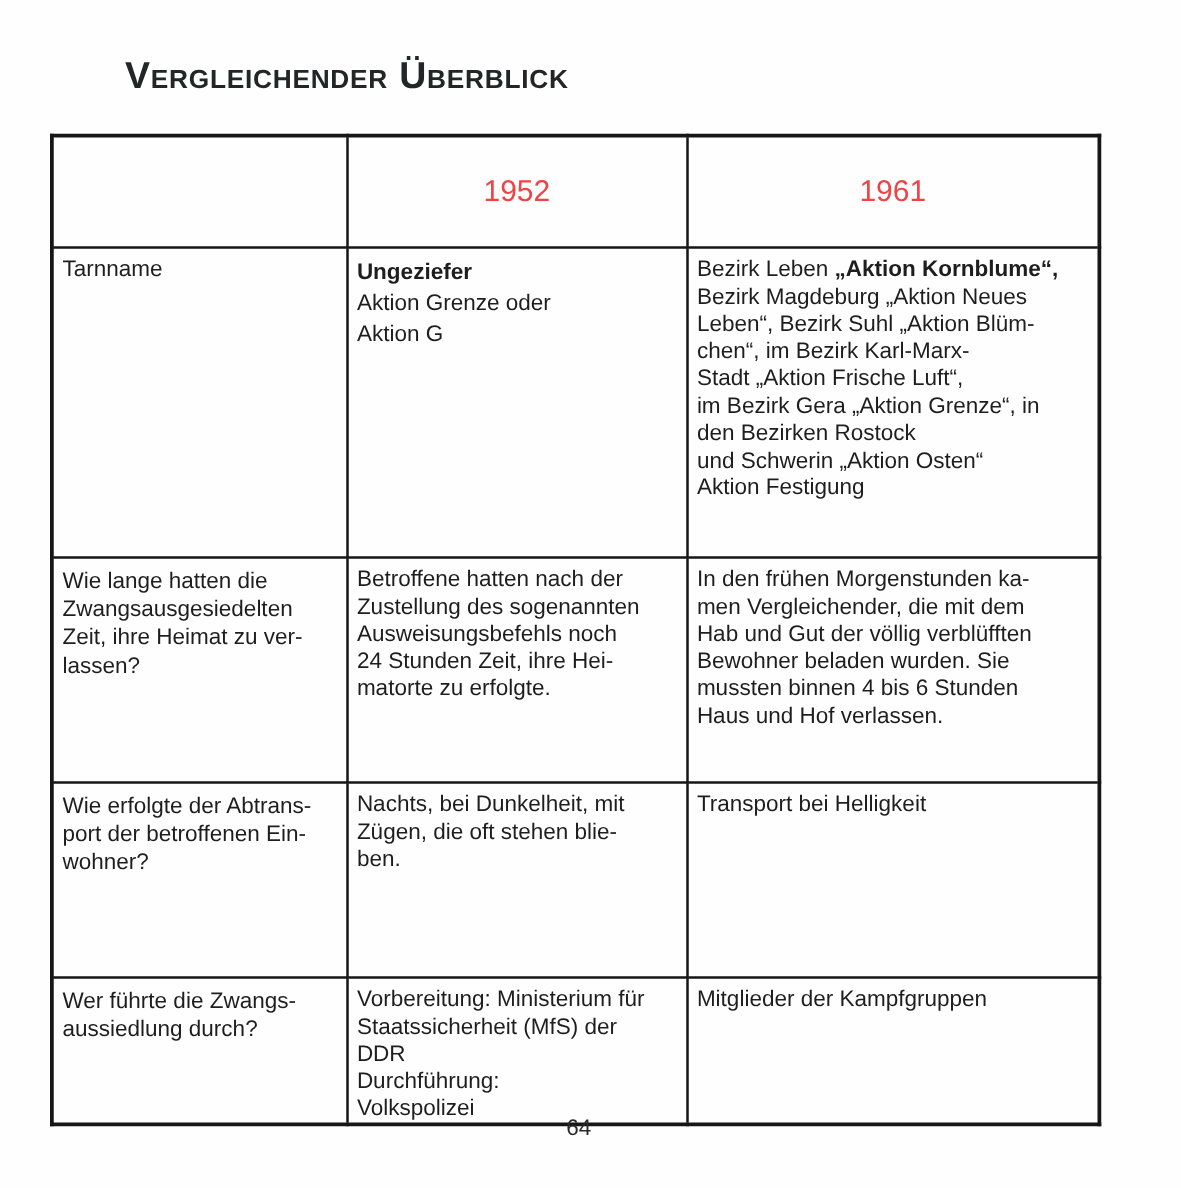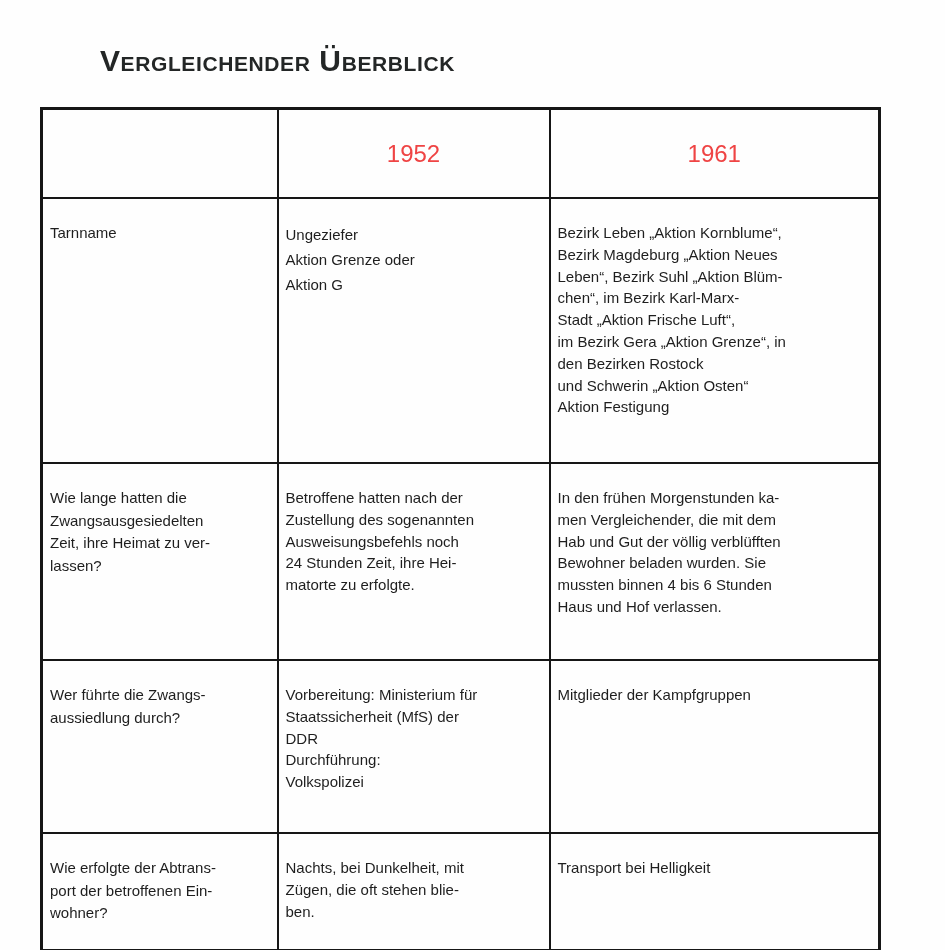--- a/index.html
+++ b/index.html
@@ -51,36 +51,36 @@
   table.cmp th {
     height: 85px;
     font-size: 24px;
     font-weight: normal;
     text-align: center;
     vertical-align: middle;
     color: #ef4444;
   }
   table.cmp td {
     vertical-align: top;
-    padding: 23px 2px 0 7px;
-    font-size: 15px;
+    padding: 6px 2px 0 7px;
+    font-size: 18px;
   }
   tbody tr:nth-child(1) td { height: 240px; }
   tbody tr:nth-child(2) td { height: 172px; }
   tbody tr:nth-child(3) td { height: 148px; }
   tbody tr:nth-child(4) td { height: 92px; }
   .line {
     line-height: 21.8px;
     white-space: nowrap;
   }
   tbody tr:nth-child(1) td:nth-child(2) .line { line-height: 25px; }
   tbody tr:nth-child(2) td:nth-child(1) .line,
   tbody tr:nth-child(3) td:nth-child(1) .line,
   tbody tr:nth-child(4) td:nth-child(1) .line { line-height: 22.5px; }
-  .b { font-weight: normal; }
+  .b { font-weight: bold; }
   .i { }
   .pagenum {
     position: absolute;
     top: 892px;
     left: 0;
     width: 926px;
     text-align: center;
     font-size: 18px;
     color: #2a2a2a;
   }
@@ -145,46 +145,47 @@
             <div class="line"><span>In den frühen Morgenstunden ka-</span></div>
             <div class="line"><span>men Vergleichender, die mit dem</span></div>
             <div class="line"><span>Hab und Gut der völlig verblüfften</span></div>
             <div class="line"><span>Bewohner beladen wurden. Sie</span></div>
             <div class="line"><span>mussten binnen 4 bis 6 Stunden</span></div>
             <div class="line"><span>Haus und Hof verlassen.</span></div>
           </td>
         </tr>
         <tr>
           <td>
+            <div class="line"><span>Wie erfolgte der Abtrans-</span></div>
+            <div class="line"><span>port der betroffenen Ein-</span></div>
+            <div class="line"><span>wohner?</span></div>
+          </td>
+          <td>
+            <div class="line"><span>Nachts, bei Dunkelheit, mit</span></div>
+            <div class="line"><span>Zügen, die oft stehen blie-</span></div>
+            <div class="line"><span>ben.</span></div>
+          </td>
+          <td>
+            <div class="line"><span>Transport bei Helligkeit</span></div>
+          </td>
+        </tr>
+        <tr>
+          <td>
             <div class="line"><span>Wer führte die Zwangs-</span></div>
             <div class="line"><span>aussiedlung durch?</span></div>
           </td>
           <td>
             <div class="line"><span>Vorbereitung: Ministerium für</span></div>
             <div class="line"><span>Staatssicherheit (MfS) der</span></div>
             <div class="line"><span>DDR</span></div>
             <div class="line"><span>Durchführung:</span></div>
             <div class="line"><span>Volkspolizei</span></div>
           </td>
           <td>
             <div class="line"><span>Mitglieder der Kampfgruppen</span></div>
           </td>
         </tr>
-        <tr>
-          <td>
-            <div class="line"><span>Wie erfolgte der Abtrans-</span></div>
-            <div class="line"><span>port der betroffenen Ein-</span></div>
-            <div class="line"><span>wohner?</span></div>
-          </td>
-          <td>
-            <div class="line"><span>Nachts, bei Dunkelheit, mit</span></div>
-            <div class="line"><span>Zügen, die oft stehen blie-</span></div>
-            <div class="line"><span>ben.</span></div>
-          </td>
-          <td>
-            <div class="line"><span>Transport bei Helligkeit</span></div>
-          </td>
-        </tr>
       </tbody>
   </table>
 
+  <div class="pagenum">64</div>
 
 </div>
 
 </body></html>

